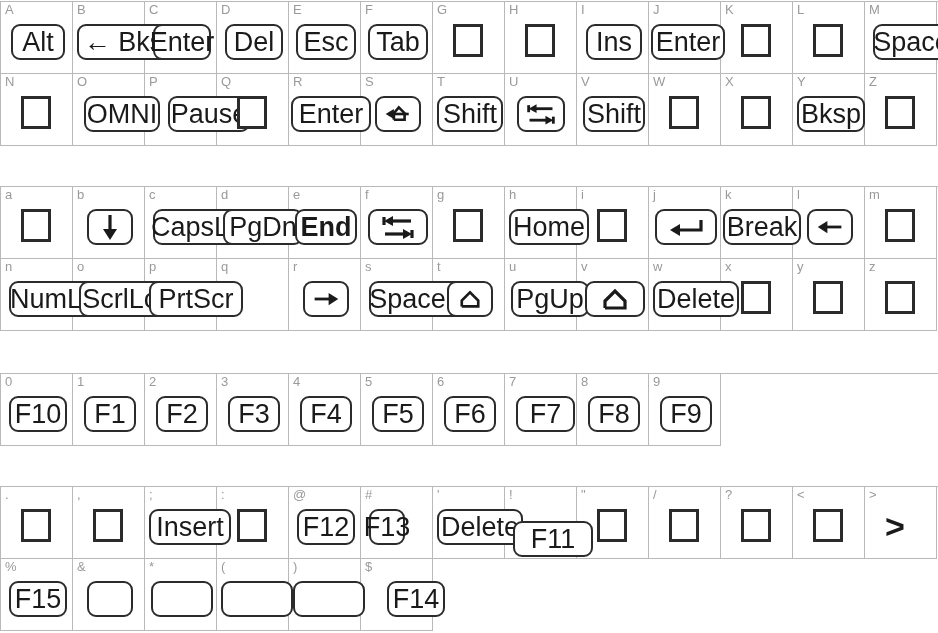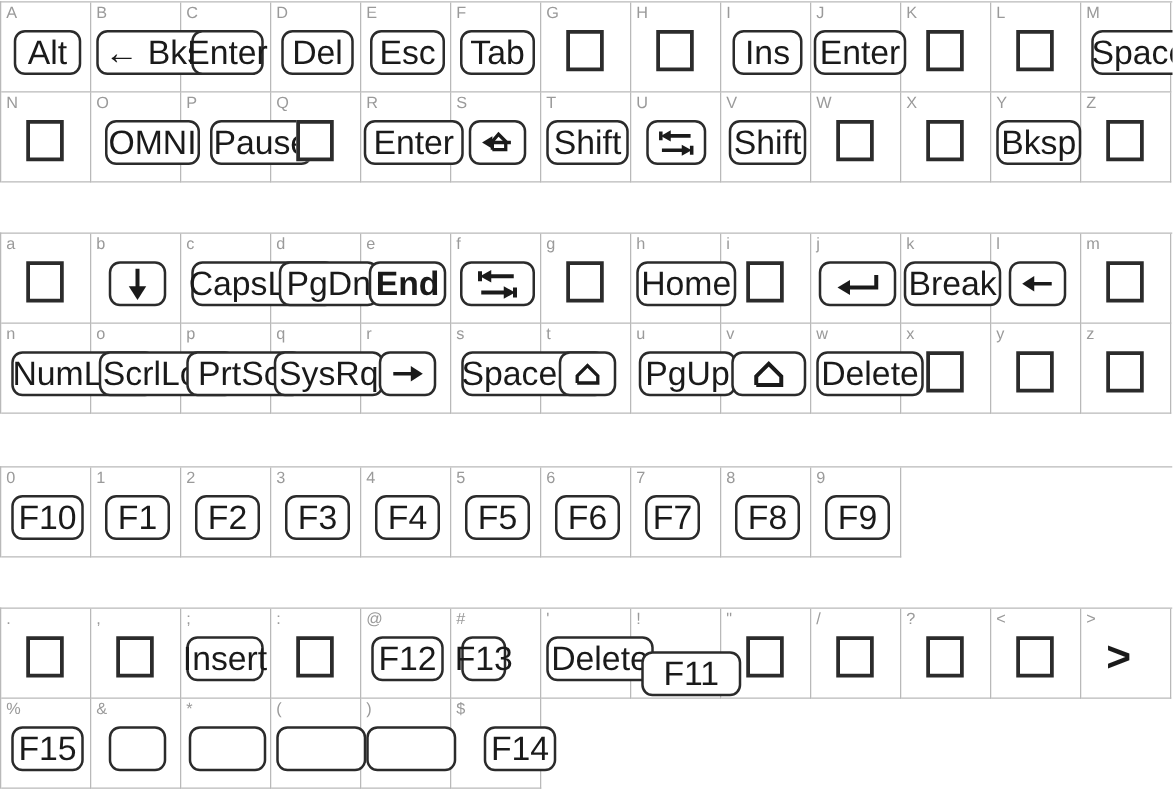--- a/index.html
+++ b/index.html
@@ -450,25 +450,20 @@
           <div class="cell" style="left: 144px;">
             <span class="lbl">p</span>
             <div class="glyphwrap">
               <div class="glyph" style="left: 4px;">
                 <span class="kc" style="width: 94px;">PrtScr</span>
               </div>
             </div>
           </div>
           <div class="cell" style="left: 216px;">
             <span class="lbl">q</span>
-            <div class="glyphwrap">
-              <div class="glyph" style="left: 2px;">
-                <span class="kc" style="width: 88px;">SysRq</span>
-              </div>
-            </div>
           </div>
           <div class="cell" style="left: 288px;">
             <span class="lbl">r</span>
             <div class="glyphwrap">
               <div class="glyph" style="left: 14px;">
                 <span class="kc" style="width: 46px;">
                   <svg class="ic" width="32" height="22" viewBox="0 0 32 22">
                     <line x1="3" y1="11" x2="22" y2="11"></line>
                     <polygon points="30,11 19,4 19,18" class="fill"></polygon>
                   </svg>
@@ -605,21 +600,21 @@
             <div class="glyphwrap">
               <div class="glyph" style="left: 11px;">
                 <span class="kc" style="width: 52px;">F6</span>
               </div>
             </div>
           </div>
           <div class="cell" style="left: 504px;">
             <span class="lbl">7</span>
             <div class="glyphwrap">
               <div class="glyph" style="left: 11px;">
-                <span class="kc" style="width: 44px;">F7</span>
+                <span class="kc" style="width: 59px;">F7</span>
               </div>
             </div>
           </div>
           <div class="cell" style="left: 576px;">
             <span class="lbl">8</span>
             <div class="glyphwrap">
               <div class="glyph" style="left: 11px;">
                 <span class="kc" style="width: 52px;">F8</span>
               </div>
             </div>
@@ -649,21 +644,21 @@
             <div class="glyphwrap">
               <div class="glyph" style="left: 20px;">
                 <span class="box"></span>
               </div>
             </div>
           </div>
           <div class="cell" style="left: 144px;">
             <span class="lbl">;</span>
             <div class="glyphwrap">
               <div class="glyph" style="left: 4px;">
-                <span class="kc" style="width: 62px;">Insert</span>
+                <span class="kc" style="width: 82px;">Insert</span>
               </div>
             </div>
           </div>
           <div class="cell" style="left: 216px;">
             <span class="lbl">:</span>
             <div class="glyphwrap">
               <div class="glyph" style="left: 20px;">
                 <span class="box"></span>
               </div>
             </div>

